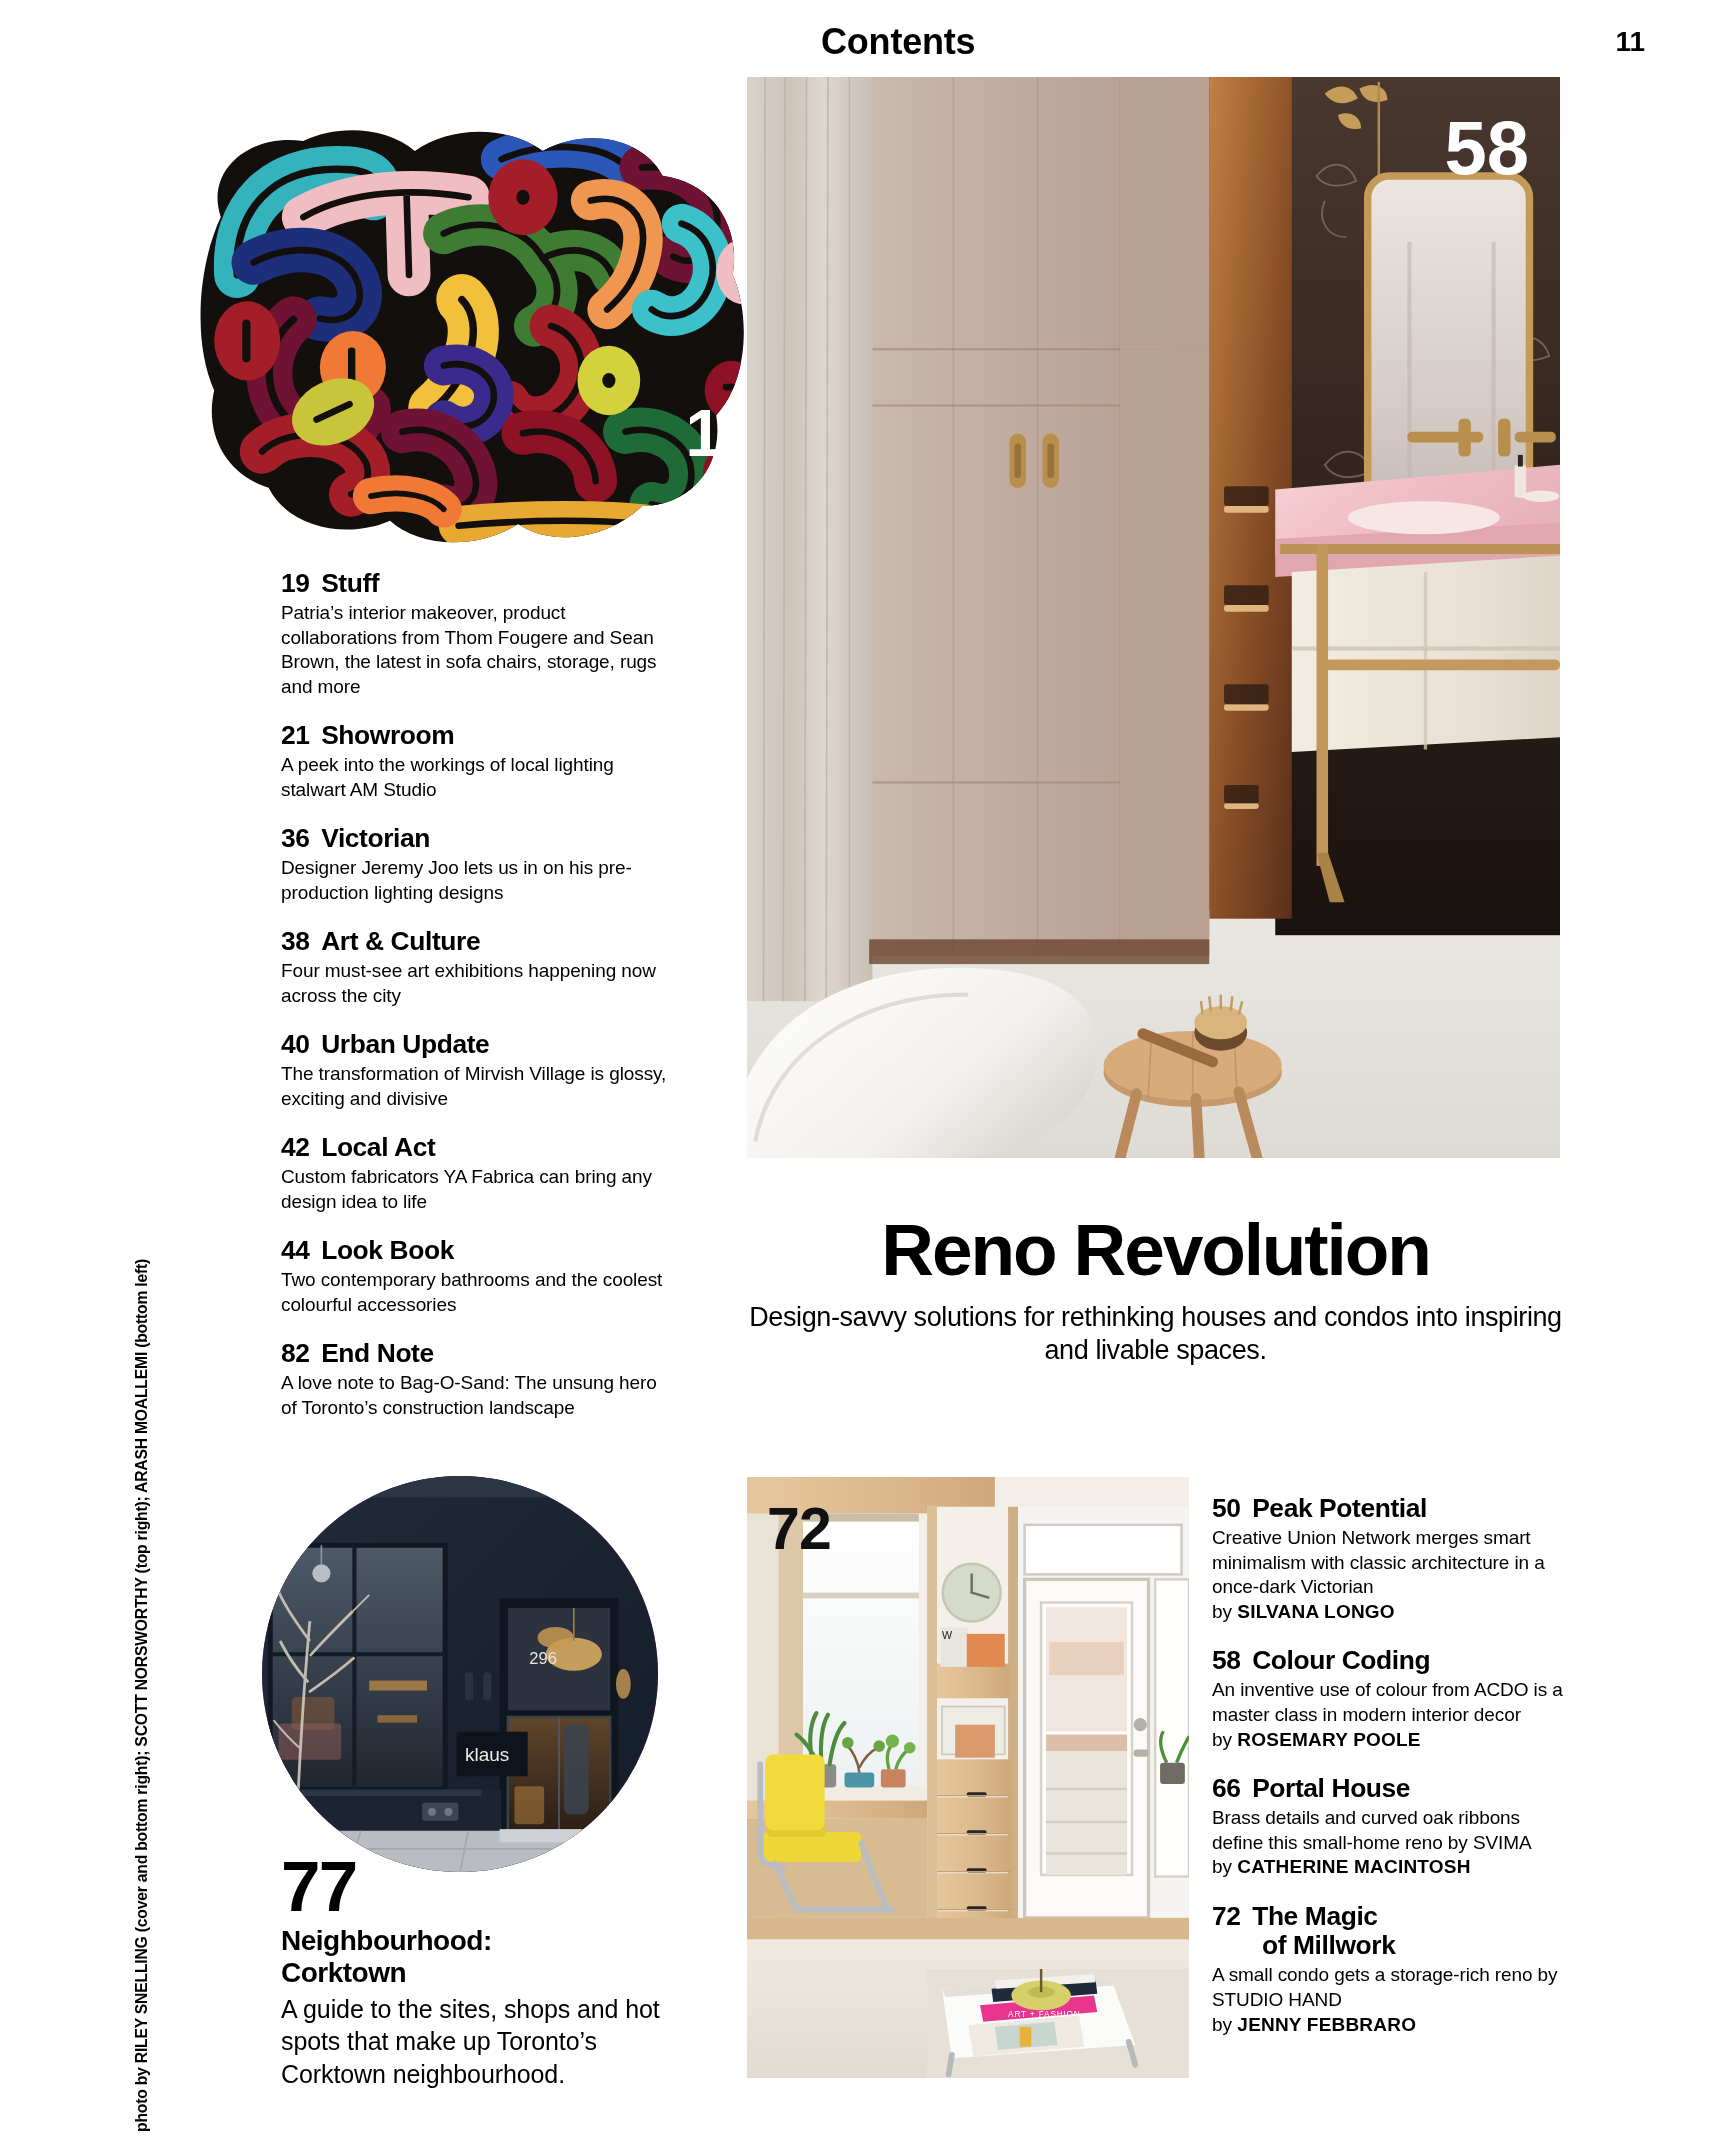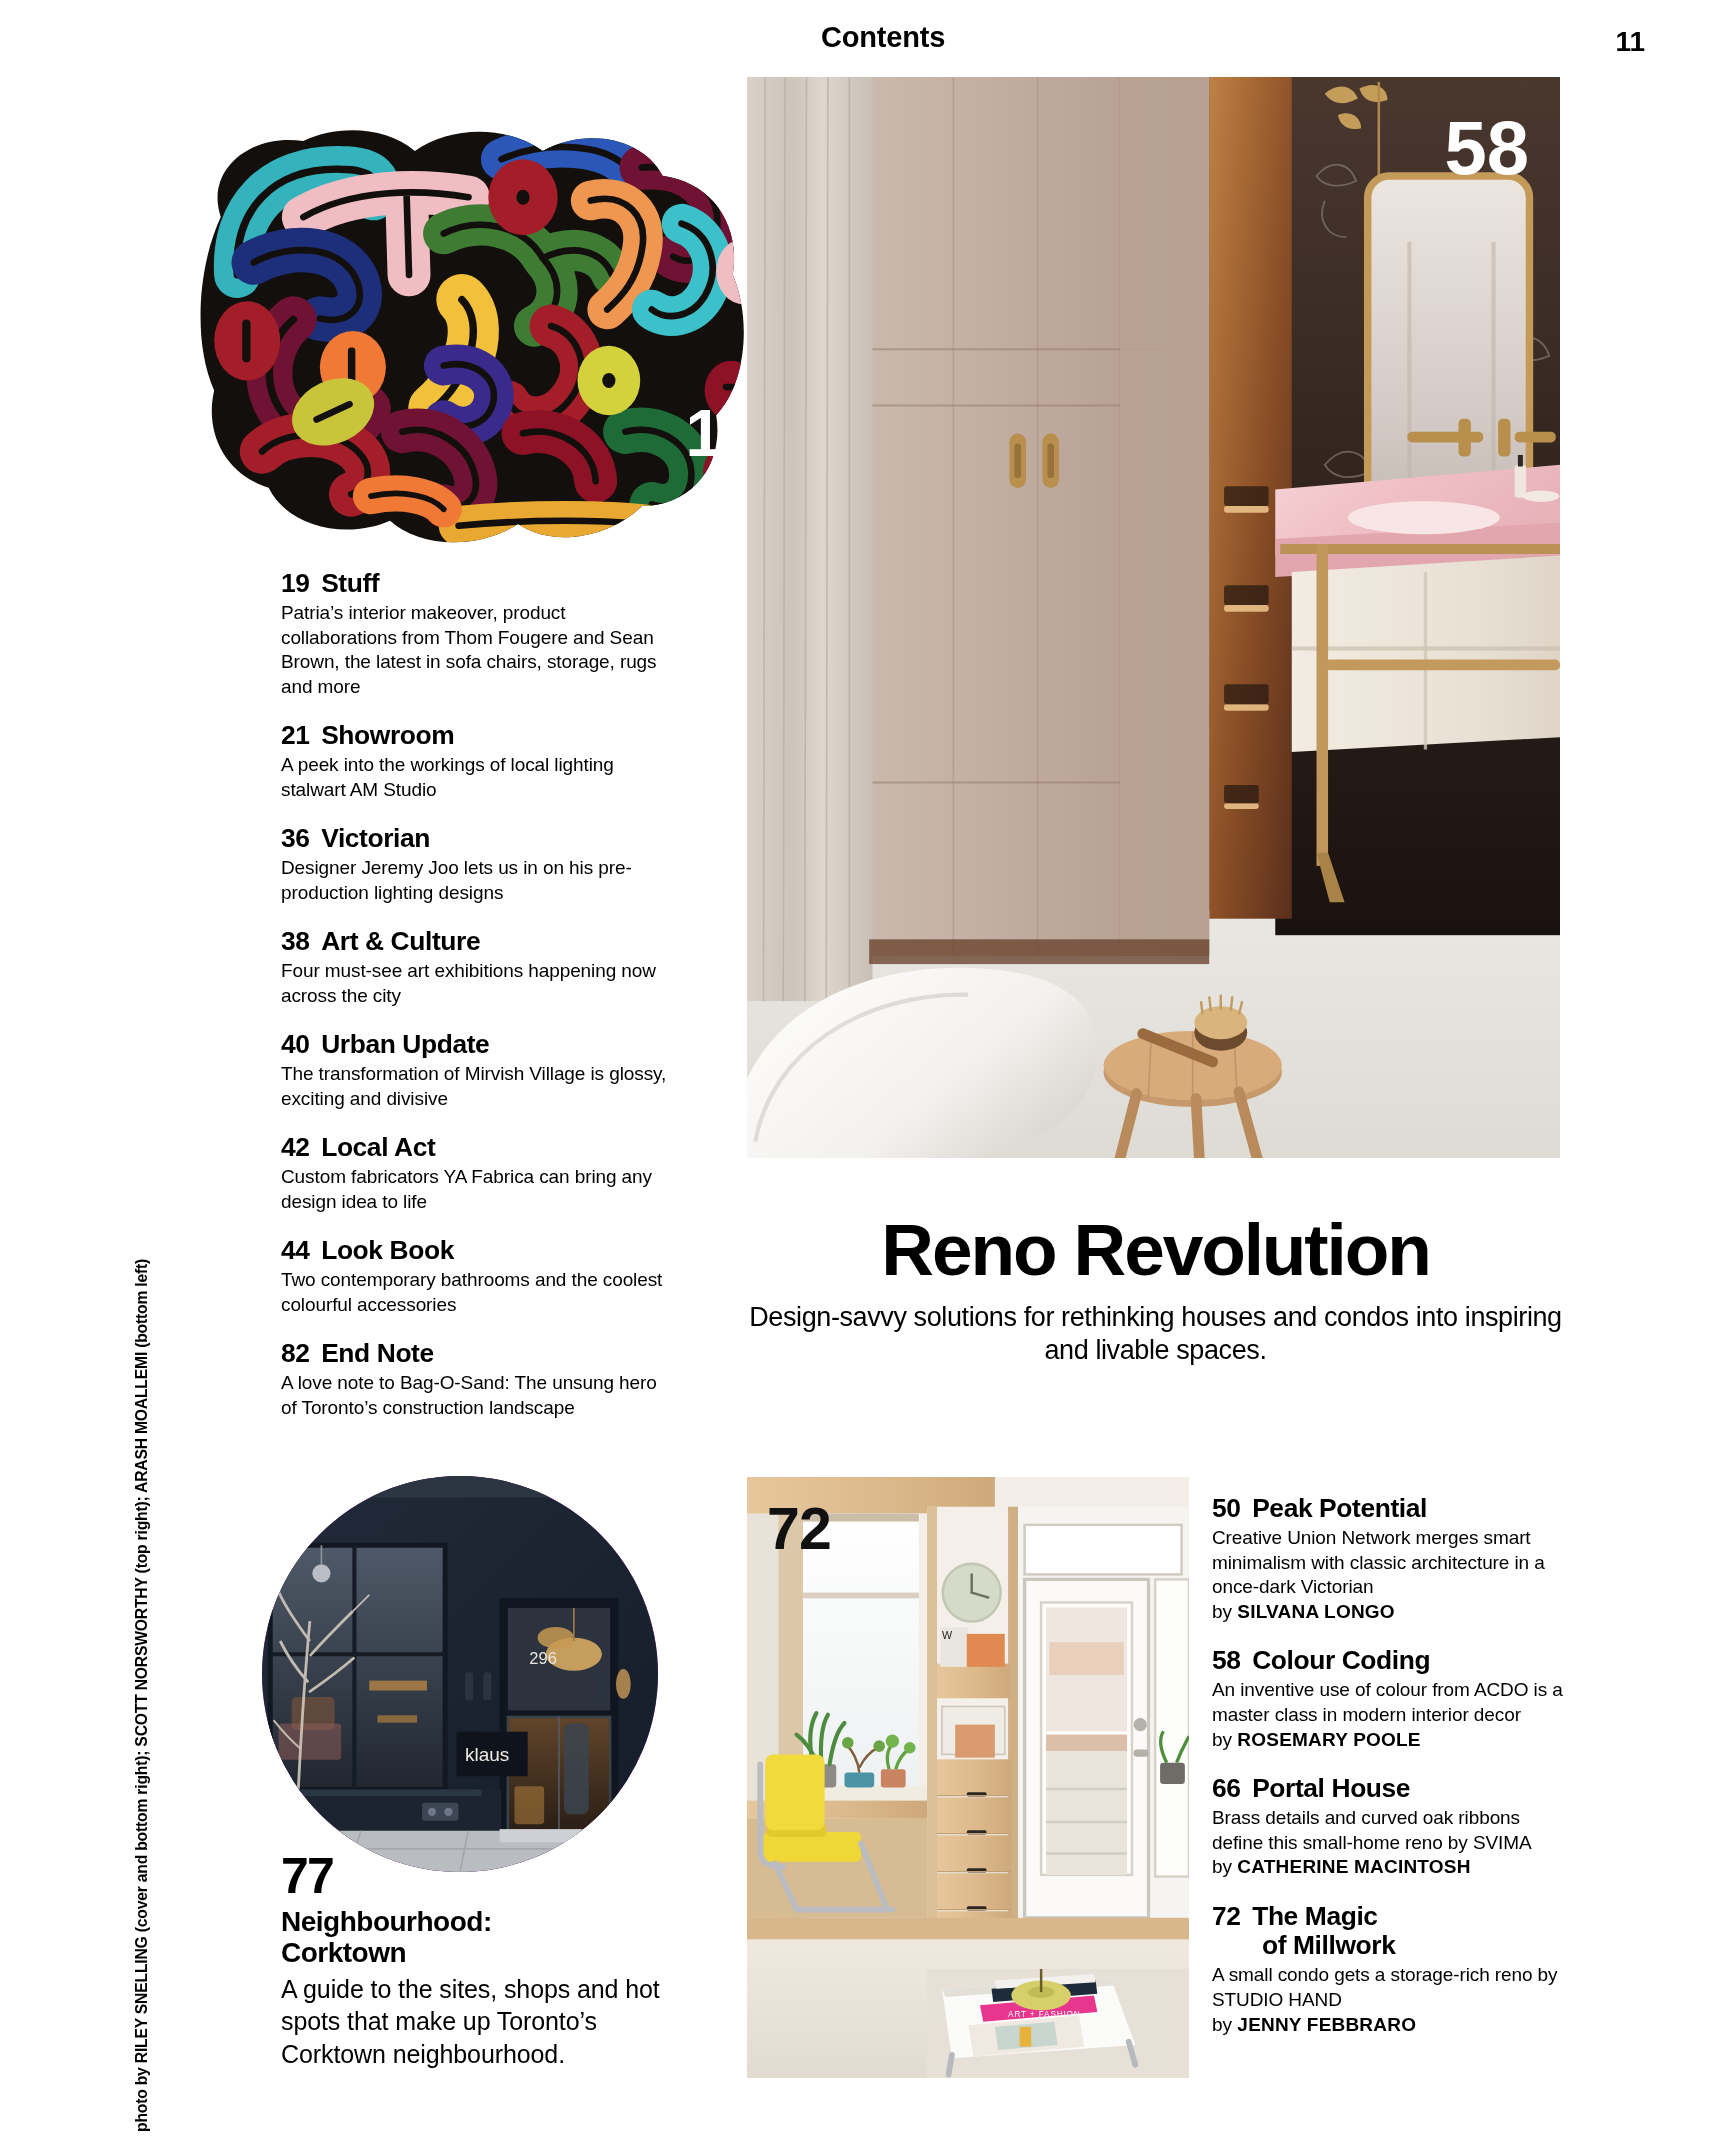--- a/index.html
+++ b/index.html
@@ -7,21 +7,21 @@
   body {
     width:1719px; height:2151px; position:relative;
     font-family:"Liberation Sans", sans-serif;
     color:#000; overflow:hidden;
   }
 
   
   .page-header { position:absolute; left:0; top:0; width:1719px; height:74px; }
   .contents-title {
     position:absolute; left:821px; top:20.6px;
-    font-size:29px; font-weight:bold; letter-spacing:-0.2px;
+    font-size:36px; font-weight:bold; letter-spacing:-0.2px;
   }
   .folio {
     position:absolute; right:74px; top:26.4px;
     font-size:28px; font-weight:bold;
   }
 
   
   .photo-credit {
     position:absolute; left:-300px; top:1674px;
     width:891px; height:25px;
@@ -74,21 +74,21 @@
   .reno-sub {
     margin-top:15px; font-size:27px; line-height:1.22; letter-spacing:-0.4px;
   }
 
   
   .corktown-photo {
     position:absolute; left:262px; top:1476px; width:396px; height:396px;
     border-radius:50%; overflow:hidden; background:#d946ef;
   }
   .corktown-block { position:absolute; left:281px; top:1853px; width:396px; }
-  .corktown-num { font-size:50px; font-weight:bold; line-height:0.95; letter-spacing:-1.7px; }
+  .corktown-num { font-size:71px; font-weight:bold; line-height:0.95; letter-spacing:-1.7px; }
   .corktown-head {
     font-size:28px; font-weight:bold; line-height:1.14; letter-spacing:-0.5px; margin-top:5px;
   }
   .corktown-desc { font-size:25px; line-height:1.30; margin-top:3.3px; letter-spacing:-0.1px; }
 
   
   .condo-photo {
     position:absolute; left:747px; top:1477px; width:442px; height:601px;
     overflow:hidden; background:#efe6d8;
   }

